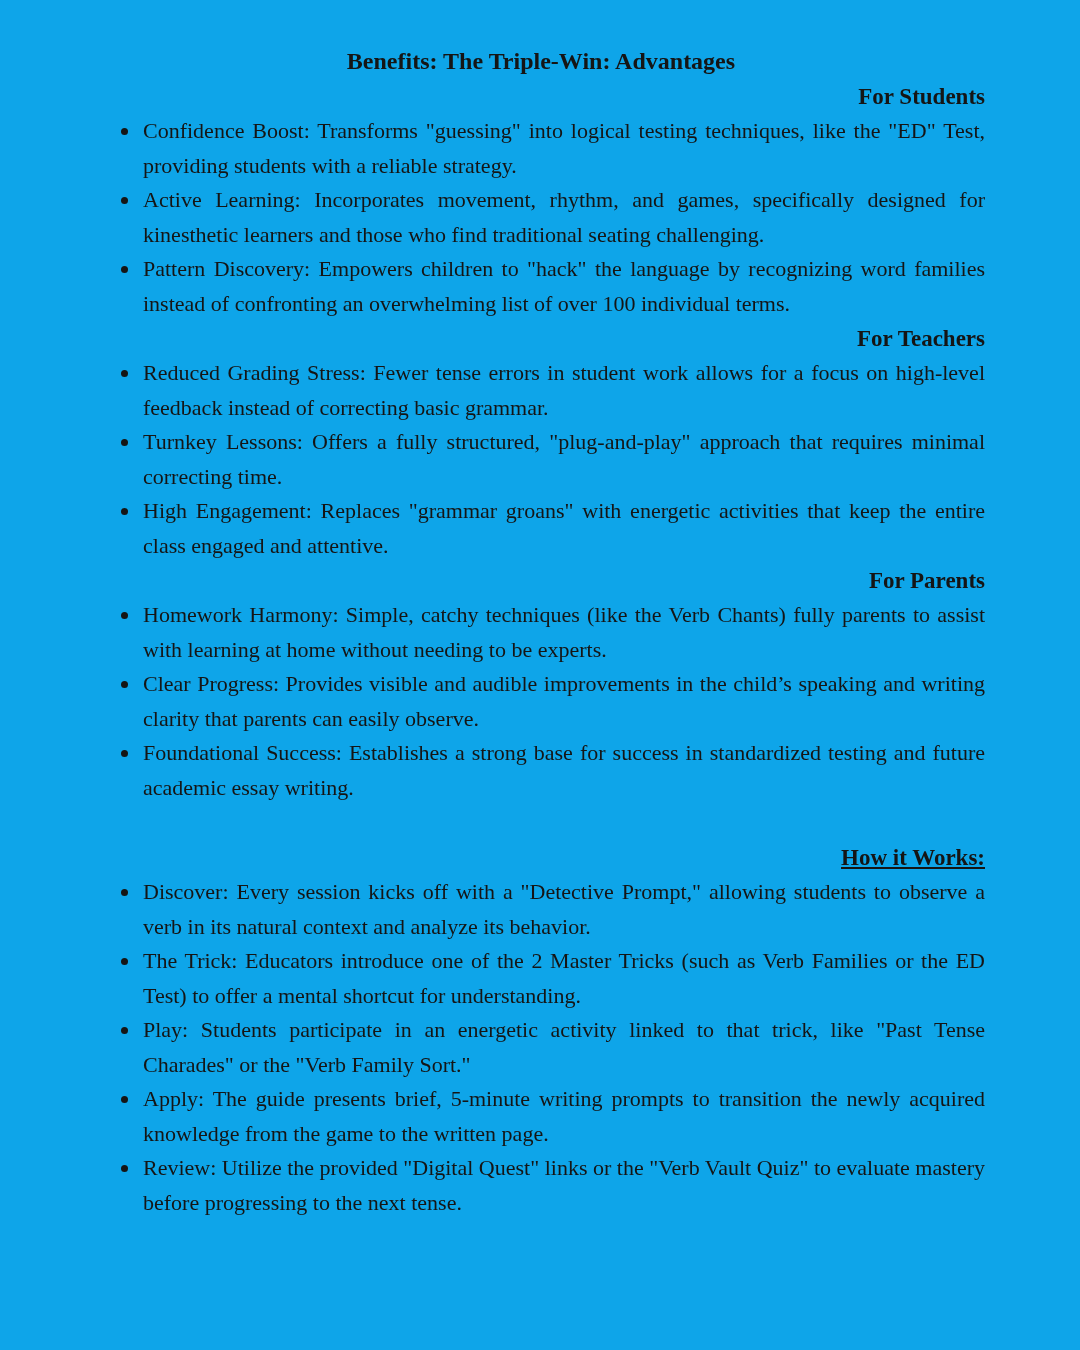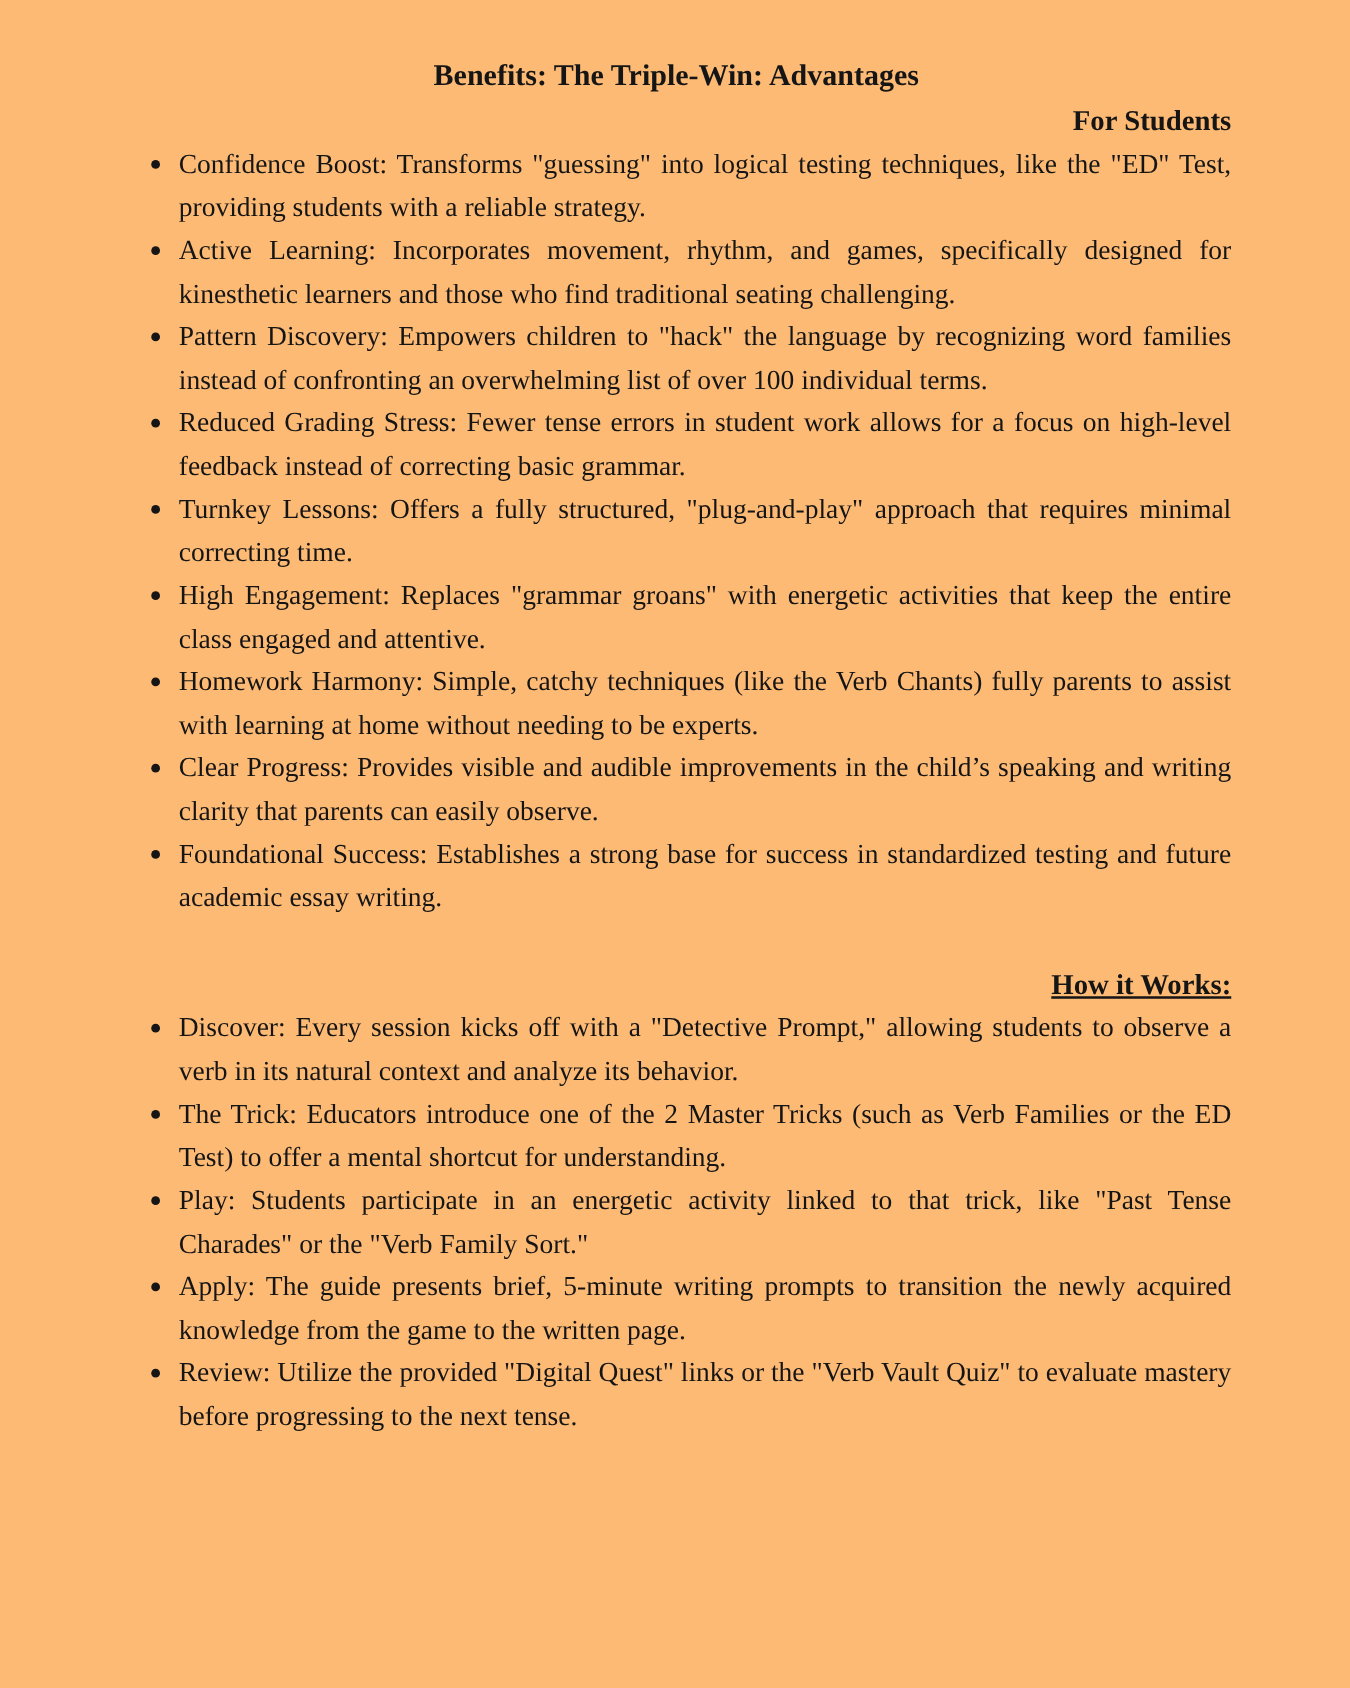--- a/index.html
+++ b/index.html
@@ -5,21 +5,21 @@
   html, body {
     margin: 0;
     padding: 0;
     background: #ffffff;
   }
   .page {
     position: relative;
     width: 1080px;
     height: 1350px;
     box-sizing: border-box;
-    background: #fdba74;
+    background: #0ea5e9;
     color: #151515;
     font-family: "Liberation Serif", "DejaVu Serif", serif;
     padding: 44px 95px 40px 97px;
     overflow: hidden;
   }
   .doc-title {
     margin: 0;
     font-size: 24px;
     line-height: 35px;
     font-weight: bold;
@@ -53,25 +53,27 @@
 
 <div class="page">
   <h1 class="doc-title">Benefits: The Triple-Win: Advantages</h1>
   <main id="doc-body">
       <h2 class="section-heading">For Students</h2>
       <ul class="bullet-list">
         <li>Confidence Boost: Transforms "guessing" into logical testing techniques, like the "ED" Test, providing students with a reliable strategy.</li>
         <li>Active Learning: Incorporates movement, rhythm, and games, specifically designed for kinesthetic learners and those who find traditional seating challenging.</li>
         <li>Pattern Discovery: Empowers children to "hack" the language by recognizing word families instead of confronting an overwhelming list of over 100 individual terms.</li>
       </ul>
+      <h2 class="section-heading">For Teachers</h2>
       <ul class="bullet-list">
         <li>Reduced Grading Stress: Fewer tense errors in student work allows for a focus on high-level feedback instead of correcting basic grammar.</li>
         <li>Turnkey Lessons: Offers a fully structured, "plug-and-play" approach that requires minimal correcting time.</li>
         <li>High Engagement: Replaces "grammar groans" with energetic activities that keep the entire class engaged and attentive.</li>
       </ul>
+      <h2 class="section-heading">For Parents</h2>
       <ul class="bullet-list">
         <li>Homework Harmony: Simple, catchy techniques (like the Verb Chants) fully parents to assist with learning at home without needing to be experts.</li>
         <li>Clear Progress: Provides visible and audible improvements in the child’s speaking and writing clarity that parents can easily observe.</li>
         <li>Foundational Success: Establishes a strong base for success in standardized testing and future academic essay writing.</li>
       </ul>
       <h2 class="section-heading gap-before">How it Works:</h2>
       <ul class="bullet-list">
         <li>Discover: Every session kicks off with a "Detective Prompt," allowing students to observe a verb in its natural context and analyze its behavior.</li>
         <li>The Trick: Educators introduce one of the 2 Master Tricks (such as Verb Families or the ED Test) to offer a mental shortcut for understanding.</li>
         <li>Play: Students participate in an energetic activity linked to that trick, like "Past Tense Charades" or the "Verb Family Sort."</li>

